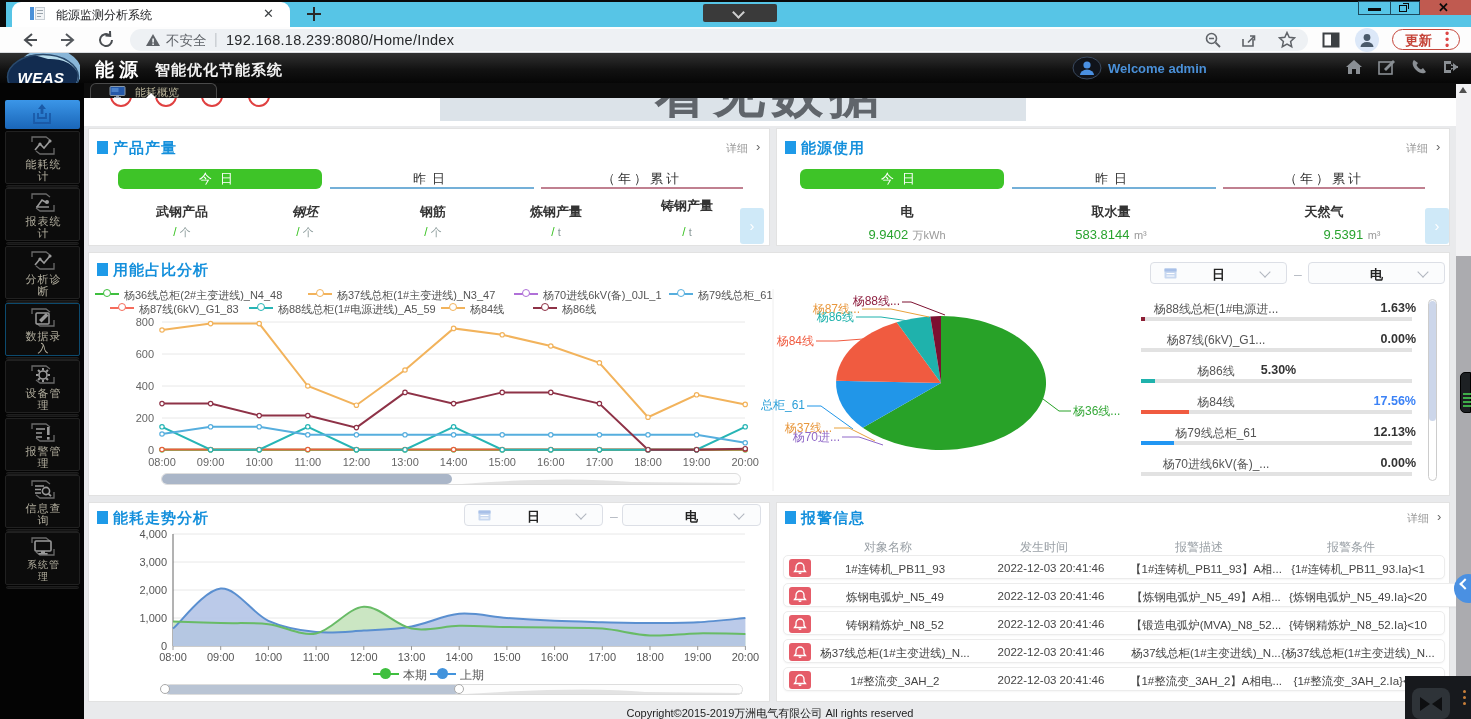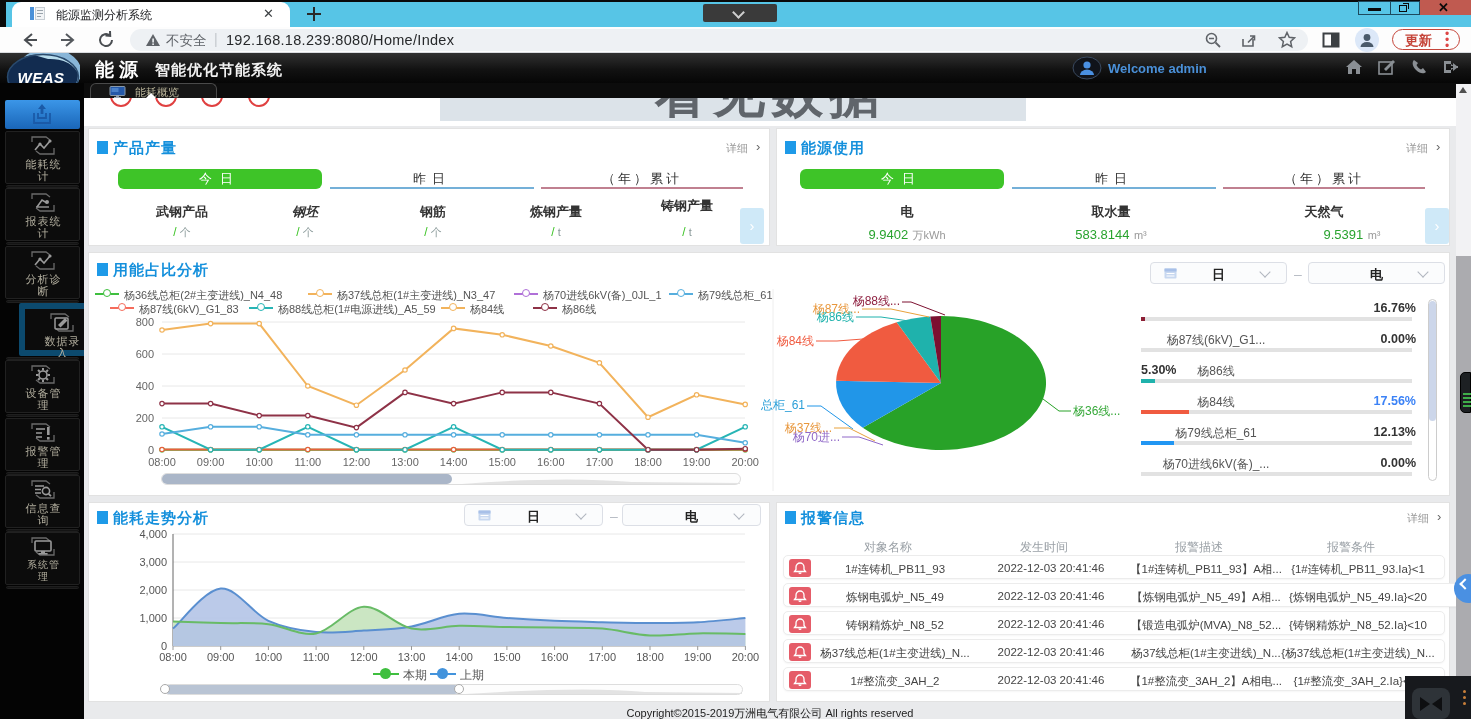--- a/index.html
+++ b/index.html
@@ -176,21 +176,21 @@
       <svg style="position:absolute;left:24px;top:3px" width="26" height="21" viewBox="0 0 26 21">
         <path d="M2 7 V2 H16 L20 5" stroke="#6a6a6a" stroke-width="1.3" fill="none"></path>
         <path d="M24 13 V19 H10 L6 16" stroke="#6a6a6a" stroke-width="1.3" fill="none"></path>
         <path d="M5 15 L10 9 L14 13 L20 6" stroke="#9a9a9a" stroke-width="1.6" fill="none"></path>
         <circle cx="10" cy="9" r="1.6" fill="#9a9a9a"></circle>
         <circle cx="20" cy="6" r="1.6" fill="#9a9a9a"></circle>
       </svg>
       <div style="position:absolute;left:0;top:26px;width:75px;text-align:center;font-size:11px;color:#b2ae9e;letter-spacing:1px;line-height:12px;">分析诊<br>断</div>
     </div>
     <div class="abs" style="left:6px;top:300px;width:73px;height:3px;background:#141414;border:1px solid #1f1f1f;border-radius:2px;"></div>
-    <div class="abs" style="left:5px;top:303px;width:75px;height:53px;background:#0c0c0c;border:6px solid #0c4a6e;border-radius:2px;margin-left:14px;">
+    <div class="abs" style="left:5px;top:303px;width:75px;height:53px;background:#0c0c0c;border:1px solid #0c4a6e;border-radius:2px;">
       <svg style="position:absolute;left:24px;top:3px" width="26" height="21" viewBox="0 0 26 21">
         <path d="M2 7 V2 H16 L20 5" stroke="#6a6a6a" stroke-width="1.3" fill="none"></path>
         <path d="M24 13 V19 H10 L6 16" stroke="#6a6a6a" stroke-width="1.3" fill="none"></path>
         <rect x="6" y="6" width="13" height="11" rx="1" stroke="#9a9a9a" stroke-width="1.5" fill="none"></rect>
         <path d="M9 13 L16 6 L18.5 8.5 L11.5 15.5 Z" fill="#9a9a9a"></path>
       </svg>
       <div style="position:absolute;left:0;top:26px;width:75px;text-align:center;font-size:11px;color:#b2ae9e;letter-spacing:1px;line-height:12px;">数据录<br>入</div>
     </div>
     <div class="abs" style="left:6px;top:357px;width:73px;height:3px;background:#141414;border:1px solid #1f1f1f;border-radius:2px;"></div>
     <div class="abs" style="left:5px;top:360px;width:75px;height:53px;background:#0c0c0c;border:1px solid #212121;border-radius:2px;">
@@ -468,28 +468,29 @@
         <polyline points="794.0,192.0 770.0,184.0 753.0,184.0" fill="none" stroke="#9068c8" stroke-width="1"></polyline>
         <text x="751" y="188" text-anchor="end" font-size="12" fill="#9068c8">杨70进...</text>
         <polyline points="954.0,146.0 970.0,158.0 982.0,158.0" fill="none" stroke="#28a228" stroke-width="1"></polyline>
         <text x="984" y="162" text-anchor="start" font-size="12" fill="#35a838">杨36线...</text>
       </svg>
       <div class="abs" style="left:72px;top:220px;width:580px;height:12px;background:#fdfdfd;border:1px solid #ddd;border-radius:6px;"></div>
       <svg class="abs" style="left:73px;top:221px" width="578" height="10">
         <path d="M300 10 Q 400 2 470 8 L 578 9 L 578 10 Z" fill="#e3e3e3"></path>
       </svg>
       <div class="abs" style="left:73px;top:221px;width:290px;height:10px;background:#aab6c8;border-radius:5px;"></div>
-      <div class="abs" style="left:1052px;top:48px;width:275px;text-align:right;font-size:12.5px;color:#333;font-weight:bold;">16.76%</div>
+      <div class="abs" style="left:987px;top:48px;width:280px;text-align:center;font-size:12px;color:#555;white-space:nowrap;">杨88线总柜(1#电源进...</div>
+      <div class="abs" style="left:1052px;top:48px;width:275px;text-align:right;font-size:12.5px;color:#333;font-weight:bold;">1.63%</div>
       <div class="abs" style="left:1052px;top:64px;width:271px;height:4px;background:#e2e2e2;"></div>
       <div class="abs" style="left:1052px;top:64px;width:4.4px;height:4px;background:#8c1f35;"></div>
       <div class="abs" style="left:987px;top:79px;width:280px;text-align:center;font-size:12px;color:#555;white-space:nowrap;">杨87线(6kV)_G1...</div>
       <div class="abs" style="left:1052px;top:79px;width:275px;text-align:right;font-size:12.5px;color:#333;font-weight:bold;">0.00%</div>
       <div class="abs" style="left:1052px;top:95px;width:271px;height:4px;background:#e2e2e2;"></div>
       <div class="abs" style="left:987px;top:110px;width:280px;text-align:center;font-size:12px;color:#555;white-space:nowrap;">杨86线</div>
-      <div class="abs" style="left:1052px;top:110px;width:275px;text-align:left;font-size:12.5px;color:#333;font-weight:bold;">5.30%</div>
+      <div class="abs" style="left:1052px;top:110px;width:275px;text-align:center;font-size:12.5px;color:#333;font-weight:bold;">5.30%</div>
       <div class="abs" style="left:1052px;top:126px;width:271px;height:4px;background:#e2e2e2;"></div>
       <div class="abs" style="left:1052px;top:126px;width:14.4px;height:4px;background:#1fb2ac;"></div>
       <div class="abs" style="left:987px;top:141px;width:280px;text-align:center;font-size:12px;color:#555;white-space:nowrap;">杨84线</div>
       <div class="abs" style="left:1052px;top:141px;width:275px;text-align:right;font-size:12.5px;color:#3b82f6;font-weight:bold;">17.56%</div>
       <div class="abs" style="left:1052px;top:157px;width:271px;height:4px;background:#e2e2e2;"></div>
       <div class="abs" style="left:1052px;top:157px;width:47.6px;height:4px;background:#f05b40;"></div>
       <div class="abs" style="left:987px;top:172px;width:280px;text-align:center;font-size:12px;color:#555;white-space:nowrap;">杨79线总柜_61</div>
       <div class="abs" style="left:1052px;top:172px;width:275px;text-align:right;font-size:12.5px;color:#333;font-weight:bold;">12.13%</div>
       <div class="abs" style="left:1052px;top:188px;width:271px;height:4px;background:#e2e2e2;"></div>
       <div class="abs" style="left:1052px;top:188px;width:32.9px;height:4px;background:#2196f3;"></div>

